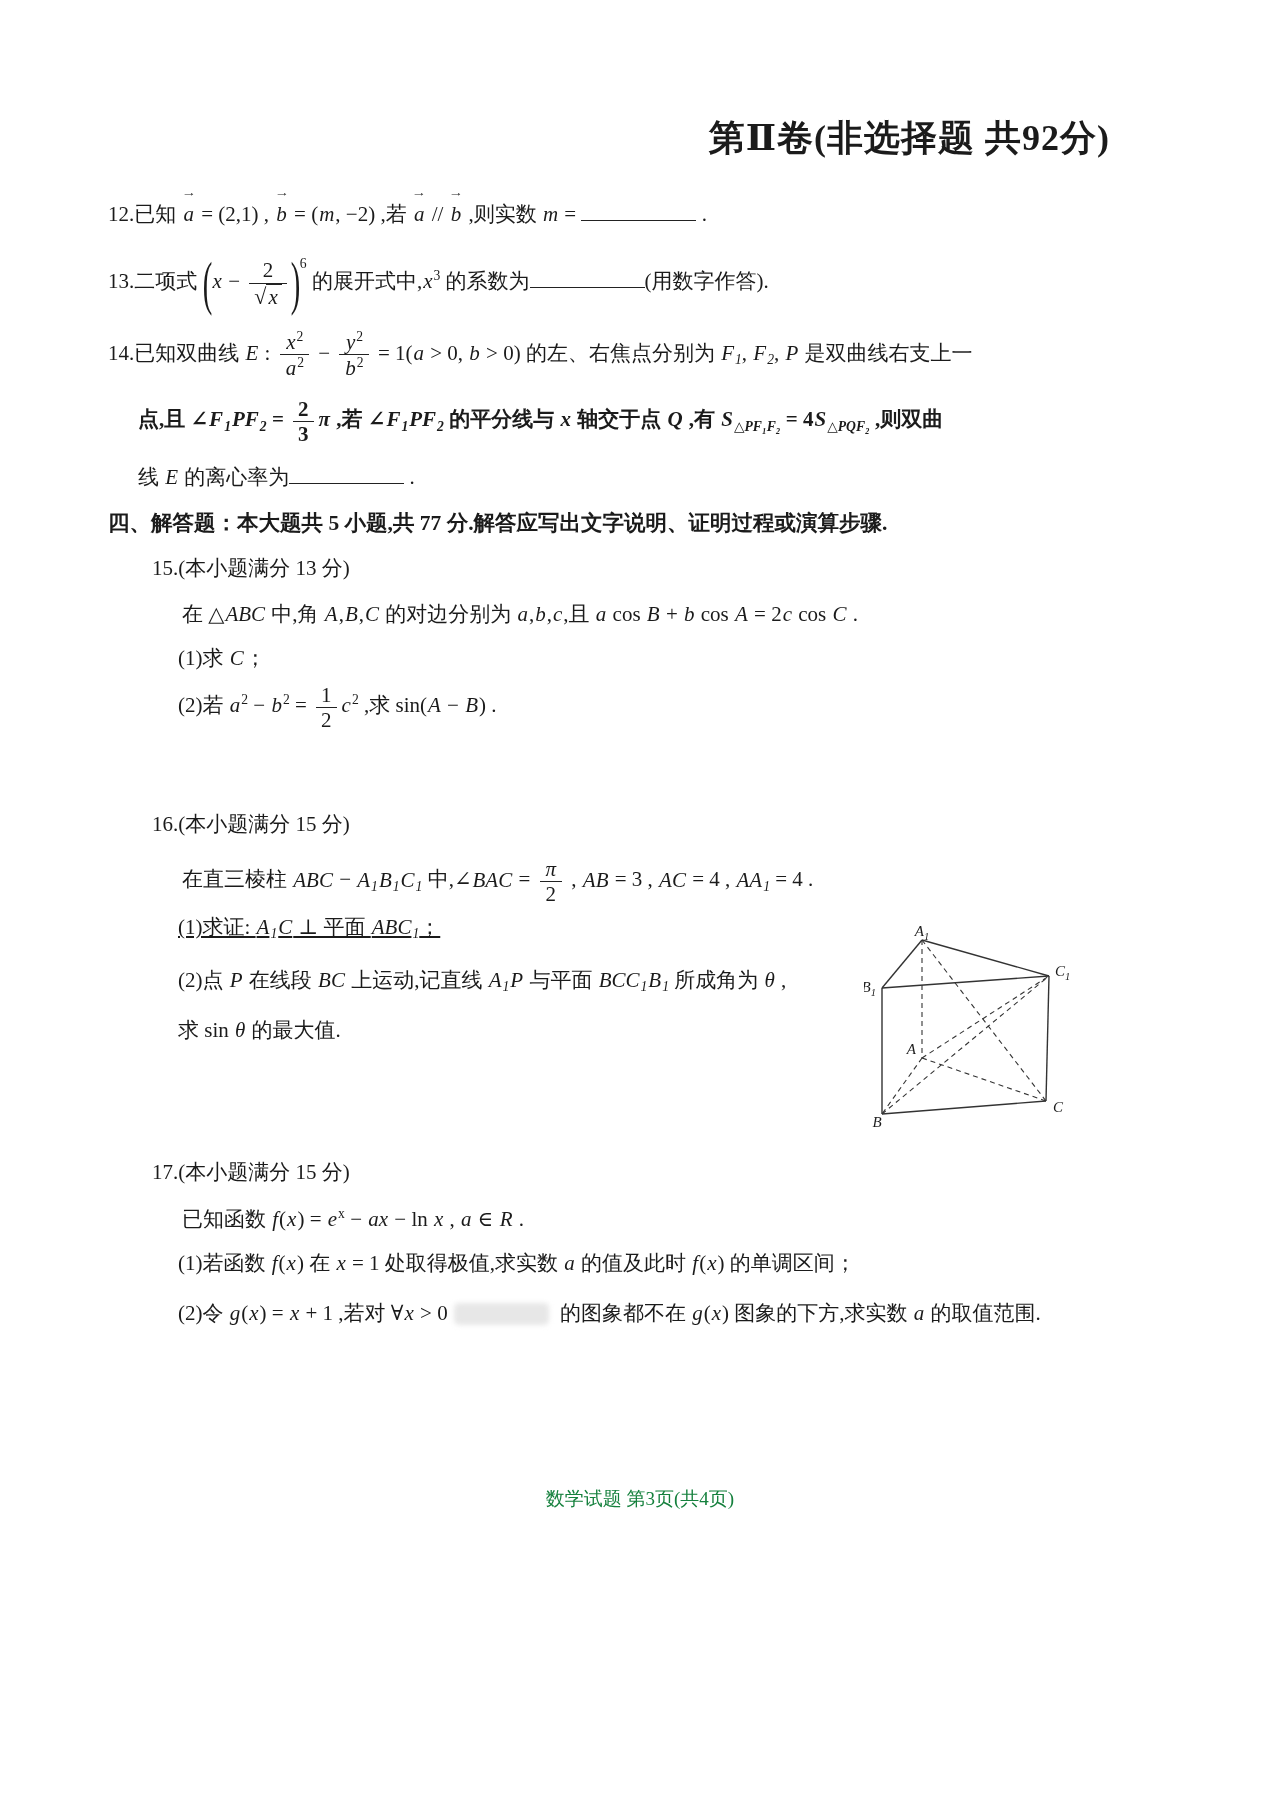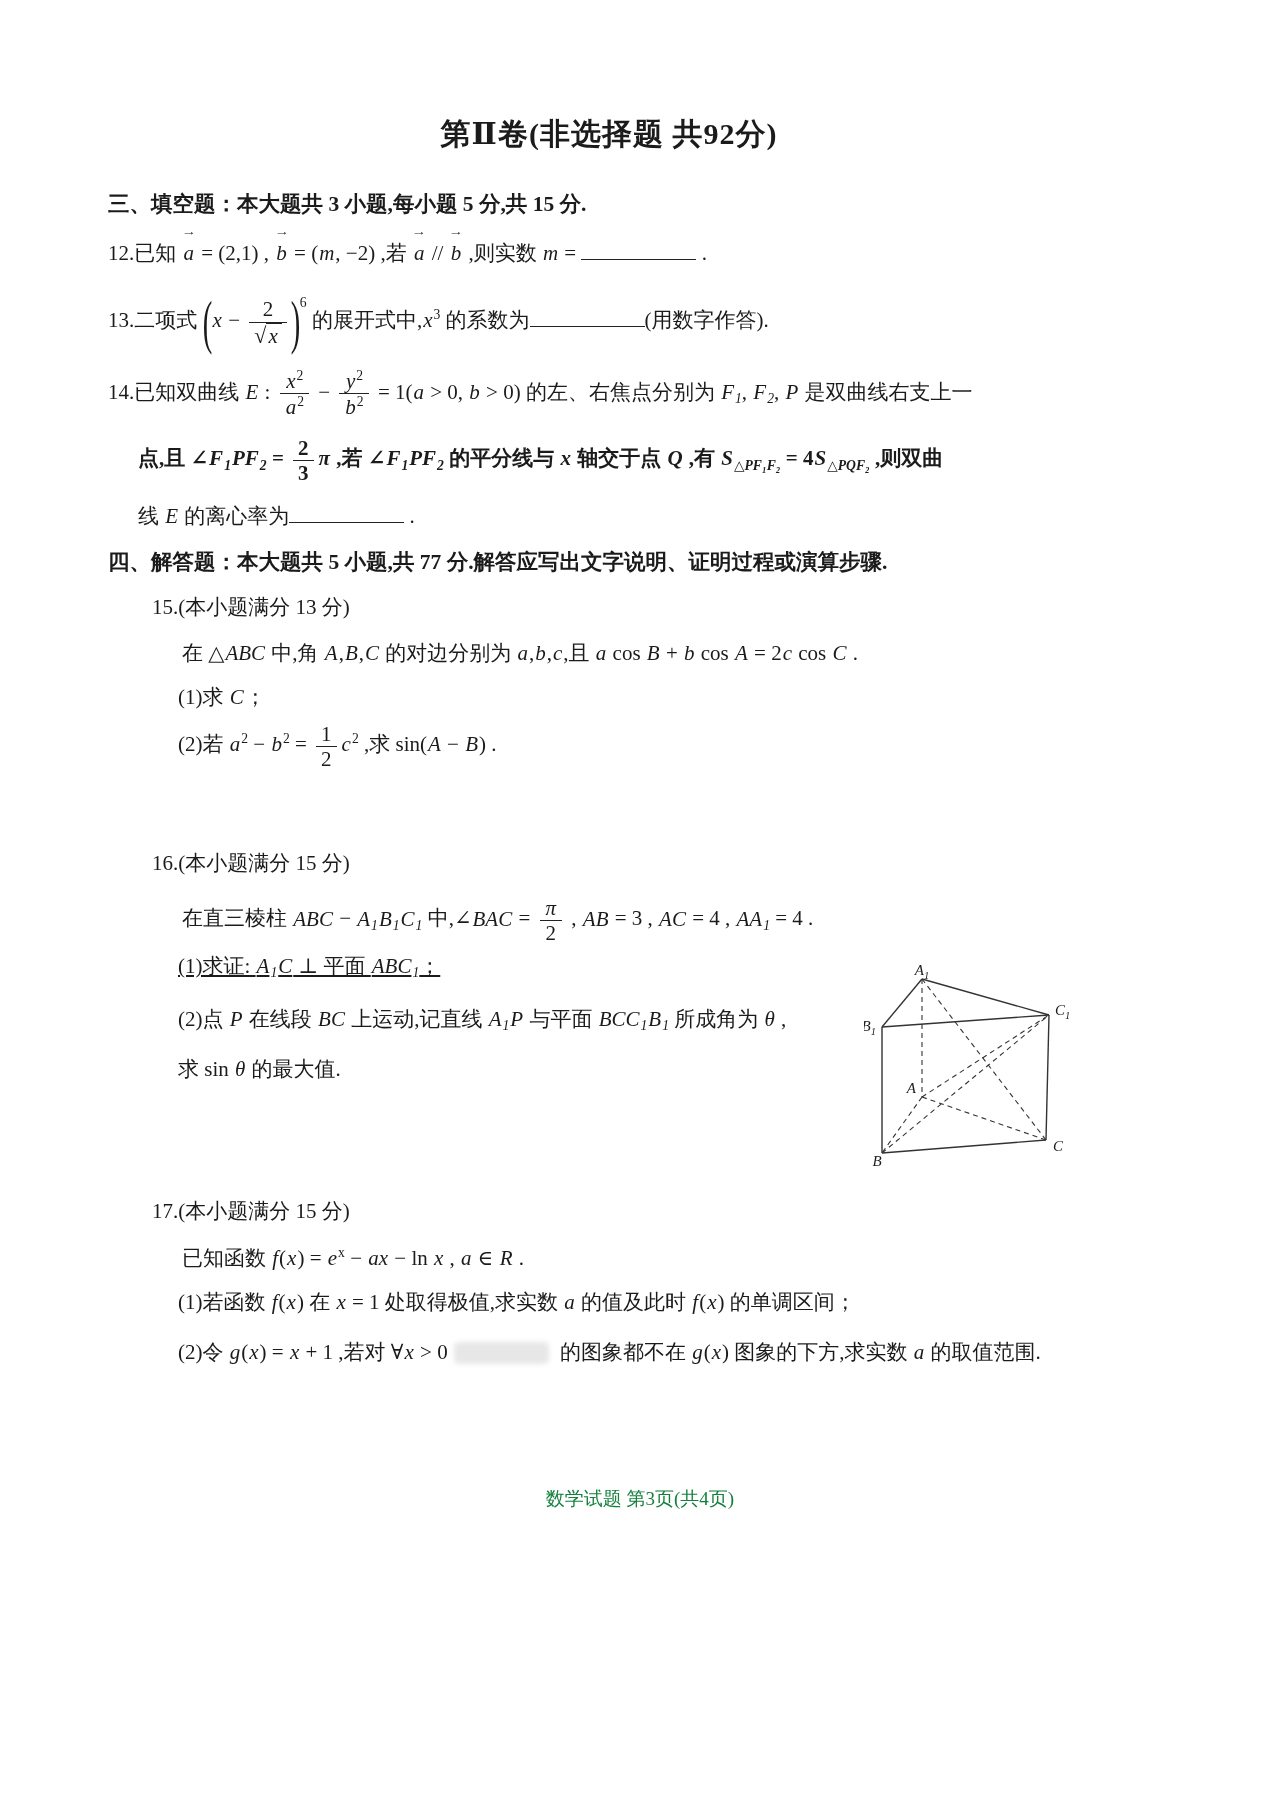--- a/index.html
+++ b/index.html
@@ -4,21 +4,21 @@
 <style>
   * { box-sizing: border-box; }
   html,body { margin:0; padding:0; background:#ffffff; }
   .page {
     position:relative; width:1280px; height:1799px; background:#ffffff;
     overflow:hidden; color:#1b1b1b;
     font-family:"Liberation Serif","DejaVu Serif",serif;
   }
   .content { padding:114px 170px 40px 108px; }
 
-  .title { margin:0 0 34px 0; text-align:center; font-size:30px; font-weight:700; letter-spacing:1px; }
+  .title { margin:0 0 34px 0; text-align:right; font-size:36px; font-weight:700; letter-spacing:1px; }
   .hdr   { font-size:21.5px; font-weight:700; }
   .sec3  { margin-bottom:18px; }
   .sec4  { margin-bottom:14px;margin-top:8px; }
 
   .line  { font-size:21px; line-height:34px; }
   .cont  { margin-left:30px; }
   .sub   { margin-left:26px; }
 
   .l-q12 { margin-bottom:16px; }
   .l-q13 { margin-bottom:20px; }
@@ -72,21 +72,20 @@
             font-size:19px; color:#15803d; }
 </style>
 </head>
 <body>
 
 <div class="page">
   <div class="content">
 
     <h1 class="title">第Ⅱ卷(非选择题  共92分)</h1>
 
-    <div class="hdr sec3">三、填空题：本大题共 3 小题,每小题 5 分,共 15 分.</div>
 
     <div class="line l-q12"><span class="mr">12.已知 </span><span class="vec"><span class="arr">→</span><span class="vch">a</span></span><span class="mr"> = (2,1) , </span><span class="vec"><span class="arr">→</span><span class="vch">b</span></span><span class="mr"> = (</span><span class="mi">m</span><span class="mr">, −2) ,若 </span><span class="vec"><span class="arr">→</span><span class="vch">a</span></span><span class="mr"> // </span><span class="vec"><span class="arr">→</span><span class="vch">b</span></span><span class="mr"> ,则实数 </span><span class="mi">m</span><span class="mr"> = </span><span class="blank" style="width: 115px;"></span><span class="mr"> .</span></div>
     <div class="line l-q13"><span class="mr">13.二项式 </span><span class="bigp" style="transform: scale(1.05, 2.2);">(</span><span class="mi">x</span><span class="mr"> − </span><span class="frac"><span class="fn"><span class="mr">2</span></span><span class="fd"><span class="sqrt"><span class="rad">√</span><span class="cnt"><span class="mi">x</span></span></span></span></span><span class="bigp" style="transform: scale(1.05, 2.2);">)</span><span class="ms hi">6</span><span class="mr"> 的展开式中,</span><span class="mi">x</span><span class="ms">3</span><span class="mr"> 的系数为</span><span class="blank" style="width: 115px;"></span><span class="mr">(用数字作答).</span></div>
     <div class="line l-q14a"><span class="mr">14.已知双曲线 </span><span class="mi">E</span><span class="mr"> : </span><span class="frac"><span class="fn"><span class="mi">x</span><span class="ms">2</span></span><span class="fd"><span class="mi">a</span><span class="ms">2</span></span></span><span class="mr"> − </span><span class="frac"><span class="fn"><span class="mi">y</span><span class="ms">2</span></span><span class="fd"><span class="mi">b</span><span class="ms">2</span></span></span><span class="mr"> = 1(</span><span class="mi">a</span><span class="mr"> &gt; 0, </span><span class="mi">b</span><span class="mr"> &gt; 0) 的左、右焦点分别为 </span><span class="mi">F</span><span class="mb">1</span><span class="mr">, </span><span class="mi">F</span><span class="mb">2</span><span class="mr">, </span><span class="mi">P</span><span class="mr"> 是双曲线右支上一</span></div>
     <div class="line l-q14b cont"><span class="mr">点,且 ∠</span><span class="mi">F</span><span class="mb">1</span><span class="mi">PF</span><span class="mb">2</span><span class="mr"> = </span><span class="frac"><span class="fn"><span class="mr">2</span></span><span class="fd"><span class="mr">3</span></span></span><span class="mi">π</span><span class="mr"> ,若 ∠</span><span class="mi">F</span><span class="mb">1</span><span class="mi">PF</span><span class="mb">2</span><span class="mr"> 的平分线与 </span><span class="mi">x</span><span class="mr"> 轴交于点 </span><span class="mi">Q</span><span class="mr"> ,有 </span><span class="mi">S</span><span class="mb">△PF₁F₂</span><span class="mr"> = 4</span><span class="mi">S</span><span class="mb">△PQF₂</span><span class="mr"> ,则双曲</span></div>
     <div class="line l-q14c cont"><span class="mr">线 </span><span class="mi">E</span><span class="mr"> 的离心率为</span><span class="blank" style="width: 115px;"></span><span class="mr"> .</span></div>
 
     <div class="hdr sec4">四、解答题：本大题共 5 小题,共 77 分.解答应写出文字说明、证明过程或演算步骤.</div>
 
     <div class="block q15">

